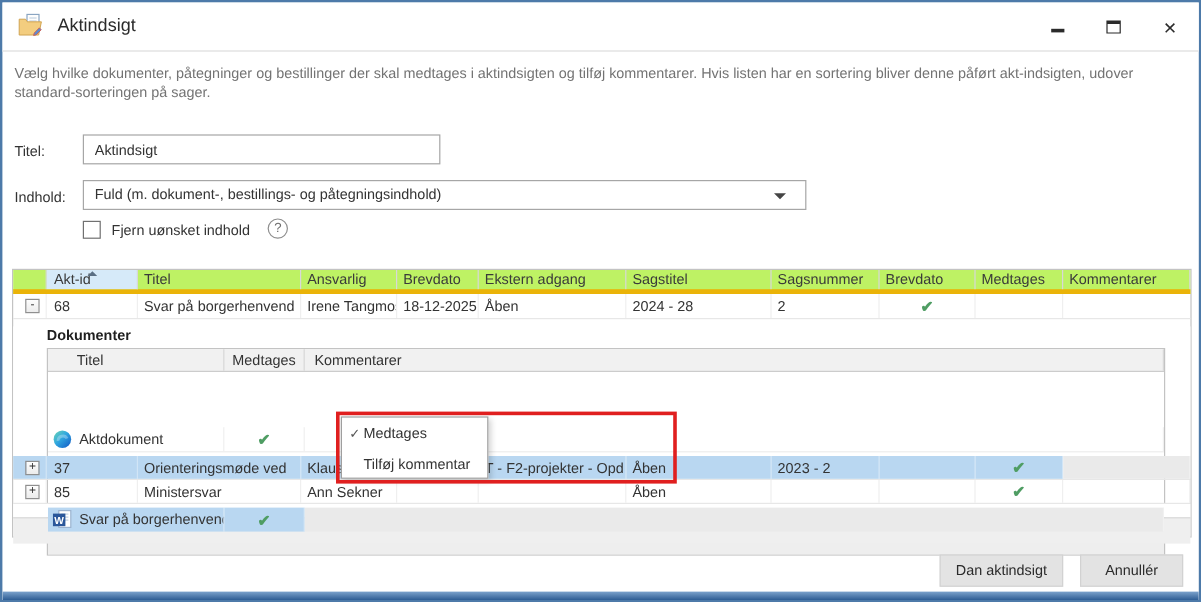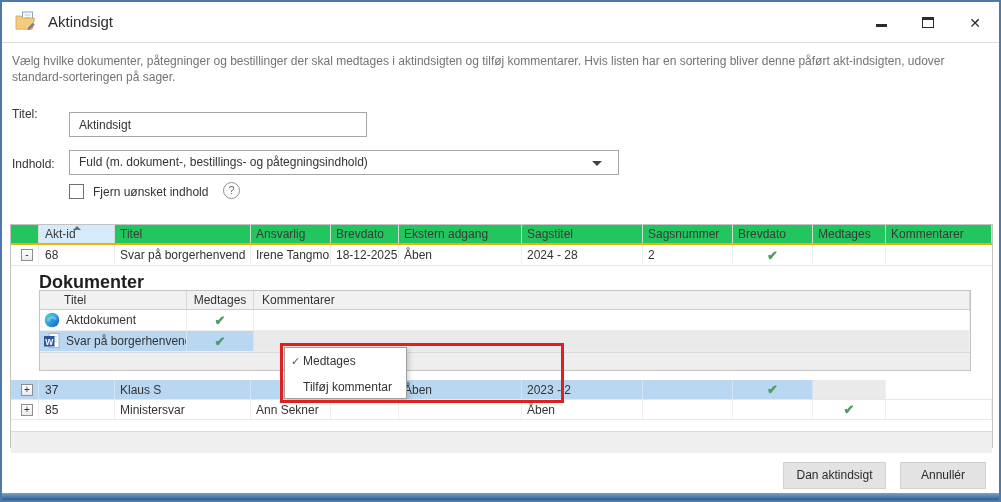--- a/index.html
+++ b/index.html
@@ -13,58 +13,58 @@
   .titlebar { position:absolute; top:0; left:0; right:0; height:41px; background:#fff; border-bottom:1px solid #dcdcdc; }
   .app-icon { position:absolute; left:13px; top:9px; }
   .title-text { position:absolute; left:46px; top:11px; font-size:15px; color:#2b2b2b; }
   .win-btns { position:absolute; right:16px; top:0; height:41px; display:flex; align-items:center; gap:31px; }
   .win-btn { width:16px; height:16px; display:flex; align-items:center; justify-content:center; cursor:pointer; }
   .min-glyph { width:11px; height:3px; background:#2b2b2b; margin-top:6px; }
   .max-glyph { width:12px; height:11px; border:1px solid #2b2b2b; border-top:3px solid #2b2b2b; }
   .close-glyph { font-size:14px; color:#2b2b2b; line-height:14px; }
   
   .intro { position:absolute; top:51px; left:10px; width:980px; line-height:16px; color:#737373; }
-  .lbl-titel { position:absolute; left:10px; top:105px; }
+  .lbl-titel { position:absolute; left:10px; top:117px; }
   .input-titel { position:absolute; left:67px; top:110px; width:298px; height:25px; border:1px solid #a6a6a6;
     padding:0 9px; font:12px "Liberation Sans",sans-serif; color:#333; background:#fff; }
   .lbl-indhold { position:absolute; left:10px; top:155px; }
-  .combo { position:absolute; left:67px; top:148px; width:550px; height:25px; border:1px solid #a6a6a6;
+  .combo { position:absolute; left:67px; top:148px; width:603px; height:25px; border:1px solid #a6a6a6;
     background:#fff; line-height:23px; padding-left:9px; cursor:default; }
   .combo-arrow { position:absolute; right:16px; top:10px; width:0; height:0;
     border-left:5px solid transparent; border-right:5px solid transparent; border-top:5px solid #444; }
   .checkbox { position:absolute; left:67px; top:182px; width:15px; height:15px; border:1px solid #707070; background:#fff; }
   .checkbox-label { position:absolute; left:91px; top:183px;text-align:right; }
   .help-icon { position:absolute; left:221px; top:180px; width:17px; height:17px; border-radius:50%;
     border:1px solid #8f8f8f; color:#6d6d6d; font-size:11px; text-align:center; line-height:15px; }
   
   .table { position:absolute; left:8px; top:222px; width:983px; height:224px; border:1px solid #c3c3c3; background:#fff; }
   .trow { display:grid; grid-template-columns:28px 76px 136px 80px 68px 123px 121px 90px 80px 73px 1fr; }
   .td { padding:0 5px; overflow:hidden; white-space:nowrap; display:flex; align-items:center; border-right:1px solid #efefef; }
-  .thead { height:20px; border-bottom:2px solid #eab308; background:#22c55e; }
+  .thead { height:20px; border-bottom:4px solid #eab308; background:#bef264; }
   .thead .td { border-right:1px solid #d8d8d8; color:#3a3a3a; }
   .th-aktid { background:#d6eaf9; position:relative; padding-left:6px; }
   .sort-up { position:absolute; top:1px; left:50%; margin-left:-4px; width:0; height:0;
     border-left:4px solid transparent; border-right:4px solid transparent; border-bottom:4px solid #5a6f84; }
   .brow { height:21px; border-bottom:1px solid #e7e7e7; cursor:default; }
   .brow-sm { height:20px; }
   .selected-row > .td { background:var(--selection,#b9d7f1); border-right-color:rgba(255,255,255,.35); }
   .selected-row > .td:last-child { background:#eaeaea; }
   .expander { width:12px; height:12px; margin-left:5px; border:1px solid #8f8f8f; background:linear-gradient(#fdfdfd,#ececec);
     font-size:10px; line-height:10px; text-align:center; color:#333; cursor:pointer; }
   .td-center { justify-content:center; }
   .check { color:var(--check,#4f9d63); font-weight:bold; font-size:13px; }
   
   .doc-panel { height:108px; background:#fff; padding-left:28px; }
-  .doc-title { margin-top:6px; height:16px; font-weight:bold; font-size:18px; color:#1f1f1f; }
+  .doc-title { margin-top:6px; height:16px; font-weight:bold; font-size:12px; color:#1f1f1f; }
   .subtable { margin-top:2px; width:932px; border:1px solid #c3c3c3; background:#fff; }
   .srow { display:grid; grid-template-columns:147px 67px 1fr; }
   .shead { height:19px; background:#f1f1f1; border-bottom:1px solid #cccccc; }
   .shead .td { border-right:1px solid #d8d8d8; }
   .shead .td:first-child { padding-left:24px; }
-  .sbody { height:21px; border-bottom:1px solid #ededed; }
+  .sbody { height:21px; border-bottom:1px solid #ededed;margin-top:46px; }
   .sbody .td:first-child { padding-left:4px; gap:6px; }
   .sfoot { height:18px; background:#eeeeee; border-top:1px solid #d9d9d9; }
   .tbl-spacer { height:11px; background:#fff; }
   .tbl-strip { height:22px; background:#efefef; border-top:1px solid #d9d9d9; }
   .file-icon { flex:0 0 auto; display:block; }
   
   .ctx-menu { position:absolute; left:282px; top:345px; width:123px; height:52px; background:#fff;
     border:1px solid #9f9f9f; box-shadow:2px 2px 5px rgba(0,0,0,.18); z-index:5; }
   .ctx-item { display:flex; align-items:center; height:26px; cursor:pointer; }
   .ctx-check { width:18px; padding-left:6px; color:#555; font-size:11px; }
@@ -203,20 +203,21 @@
         </div>
         <div class="sfoot"></div>
       </div>
     </div>
 
     <div class="trow brow brow-sm selected-row">
       <div class="td">
           <div class="expander">+</div>
         </div>
       <div class="td" style="padding-left:6px;">37</div>
+      <div class="td">Orienteringsmøde ved</div>
       <div class="td">Klaus S</div>
       <div class="td"></div>
       <div class="td">T - F2-projekter - Opd</div>
       <div class="td">Åben</div>
       <div class="td">2023 - 2</div>
       <div class="td"></div>
       <div class="td td-center">
           <span class="check">✔</span>
         </div>
       <div class="td"></div>

